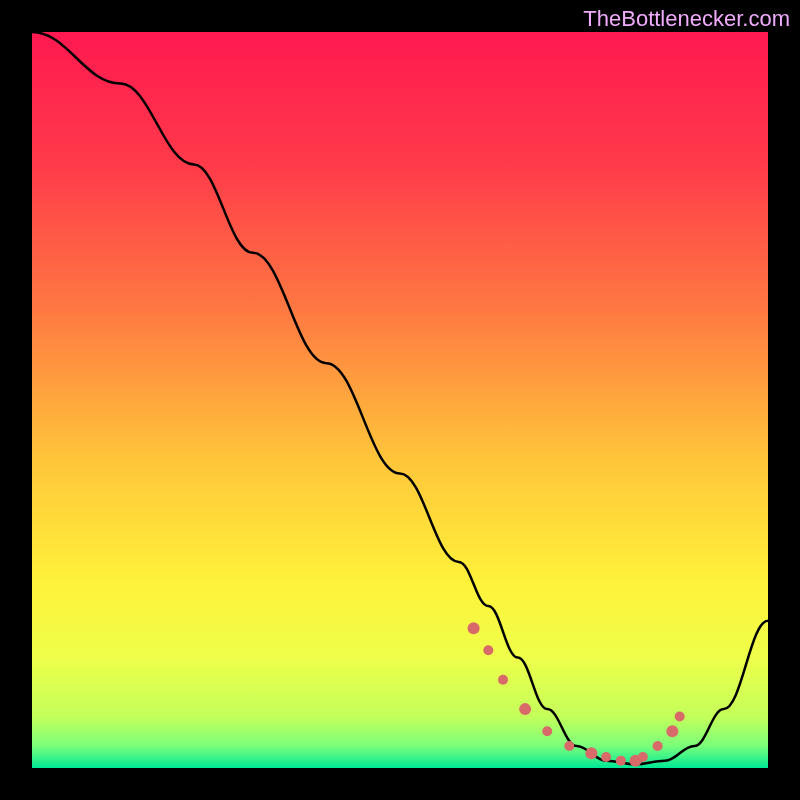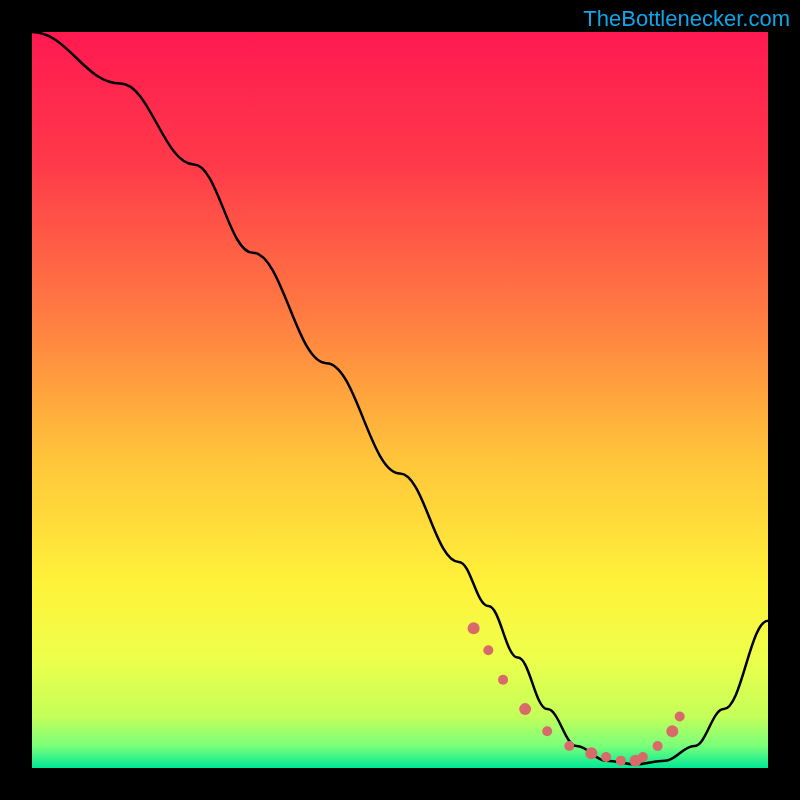--- a/index.html
+++ b/index.html
@@ -1,17 +1,17 @@
 <!DOCTYPE html>
 <html><head>
 <meta charset="utf-8">
 <style>
 * { margin: 0; padding: 0; box-sizing: border-box; }
 body { width: 800px; height: 800px; background: #000; position: relative; overflow: hidden; font-family: Arial, sans-serif; }
-.watermark { position: absolute; top: 6px; right: 10px; color: #0ea5e9; font-size: 22px; font-weight: 500; z-index: 10; margin-left: 12px; }
+.watermark { position: absolute; top: 6px; right: 10px; color: #f0abfc; font-size: 22px; font-weight: 500; z-index: 10; margin-left: 12px; }
 .chart-area { position: absolute; top: 32px; left: 32px; width: 736px; height: 736px; }
 .gradient-bg { position: absolute; top: 0; left: 0; width: 100%; height: 100%; }
 .curve-svg { position: absolute; top: 0; left: 0; width: 100%; height: 100%; z-index: 5; }
 </style>
 </head>
 <body>
 
 <div class="watermark">TheBottlenecker.com</div>
 
 <div class="chart-area">

